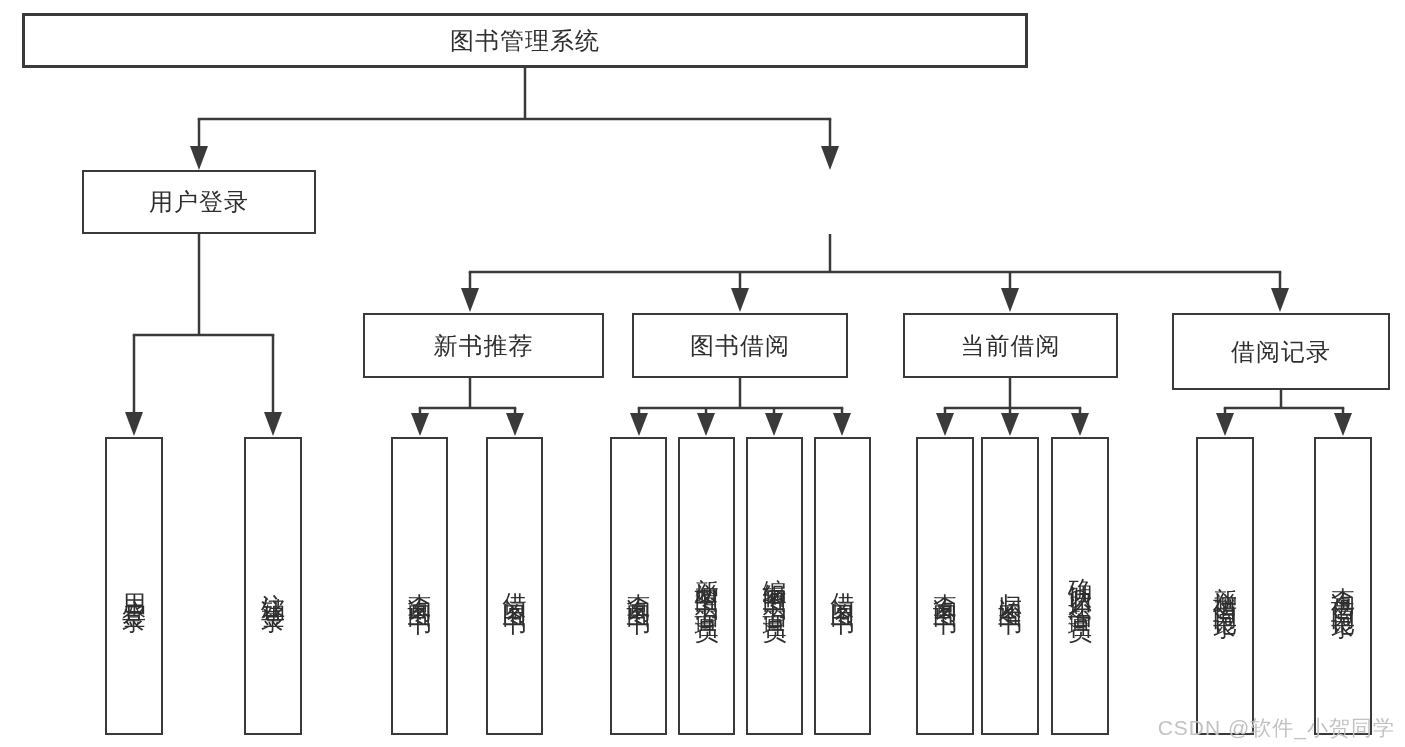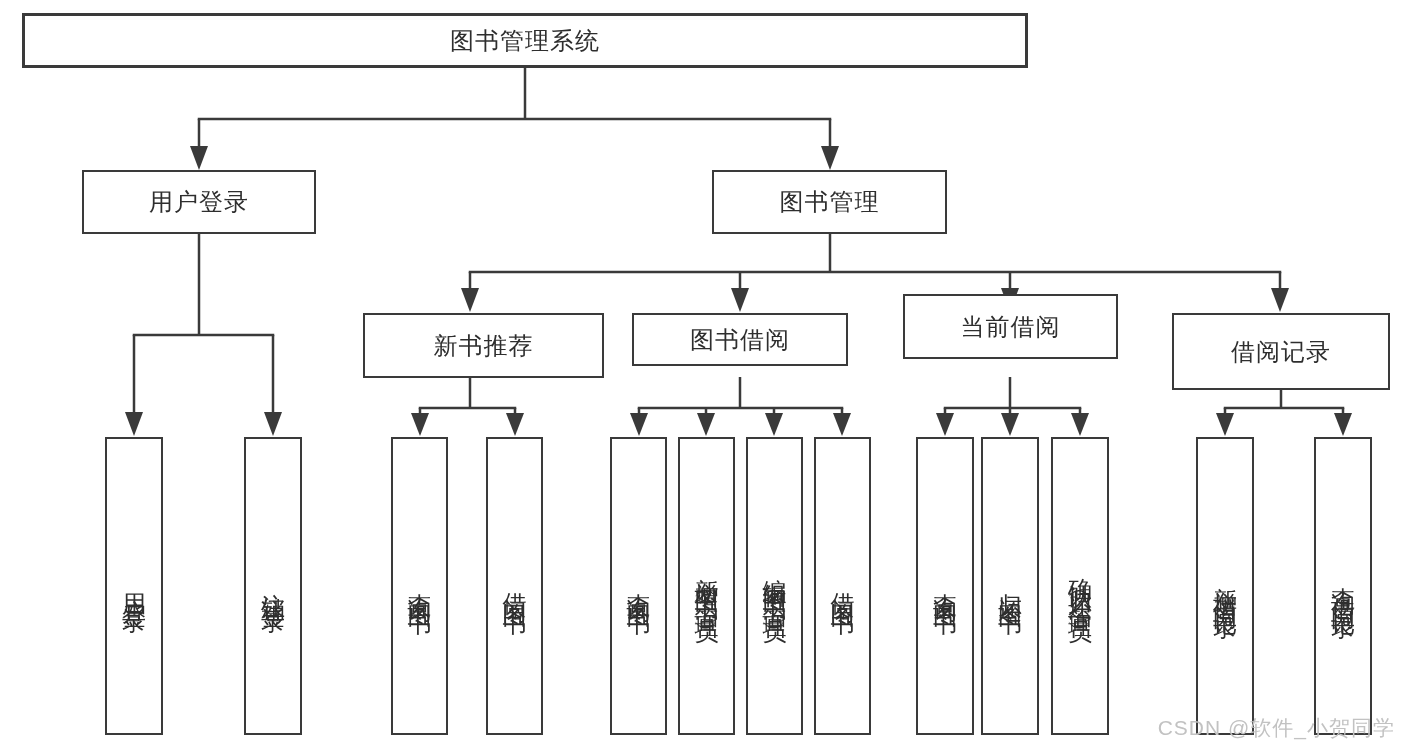--- a/index.html
+++ b/index.html
@@ -136,31 +136,28 @@
     </g>
   </svg>
 
   <div class="node root" style="left:22px;top:13px;width:1006px;height:55px">
     <span class="label">图书管理系统</span>
   </div>
 
   <div class="node" style="left:82px;top:170px;width:234px;height:64px">
     <span class="label">用户登录</span>
   </div>
-  <div class="node" style="left:712px;top:170px;width:235px;height:64px">
-    <span class="label">图书管理</span>
-  </div>
 
   <div class="node" style="left:363px;top:313px;width:241px;height:65px">
     <span class="label">新书推荐</span>
   </div>
-  <div class="node" style="left:632px;top:313px;width:216px;height:53px">
+  <div class="node" style="left:632px;top:313px;width:216px;height:65px">
     <span class="label">图书借阅</span>
   </div>
-  <div class="node" style="left:903px;top:294px;width:215px;height:65px">
+  <div class="node" style="left:903px;top:313px;width:215px;height:65px">
     <span class="label">当前借阅</span>
   </div>
   <div class="node" style="left:1172px;top:313px;width:218px;height:77px">
     <span class="label">借阅记录</span>
   </div>
 
   <div class="node leaf" style="left:105px;top:437px;width:58px;height:298px">
     <span class="label">用户登录</span>
   </div>
   <div class="node leaf" style="left:244px;top:437px;width:58px;height:298px">

